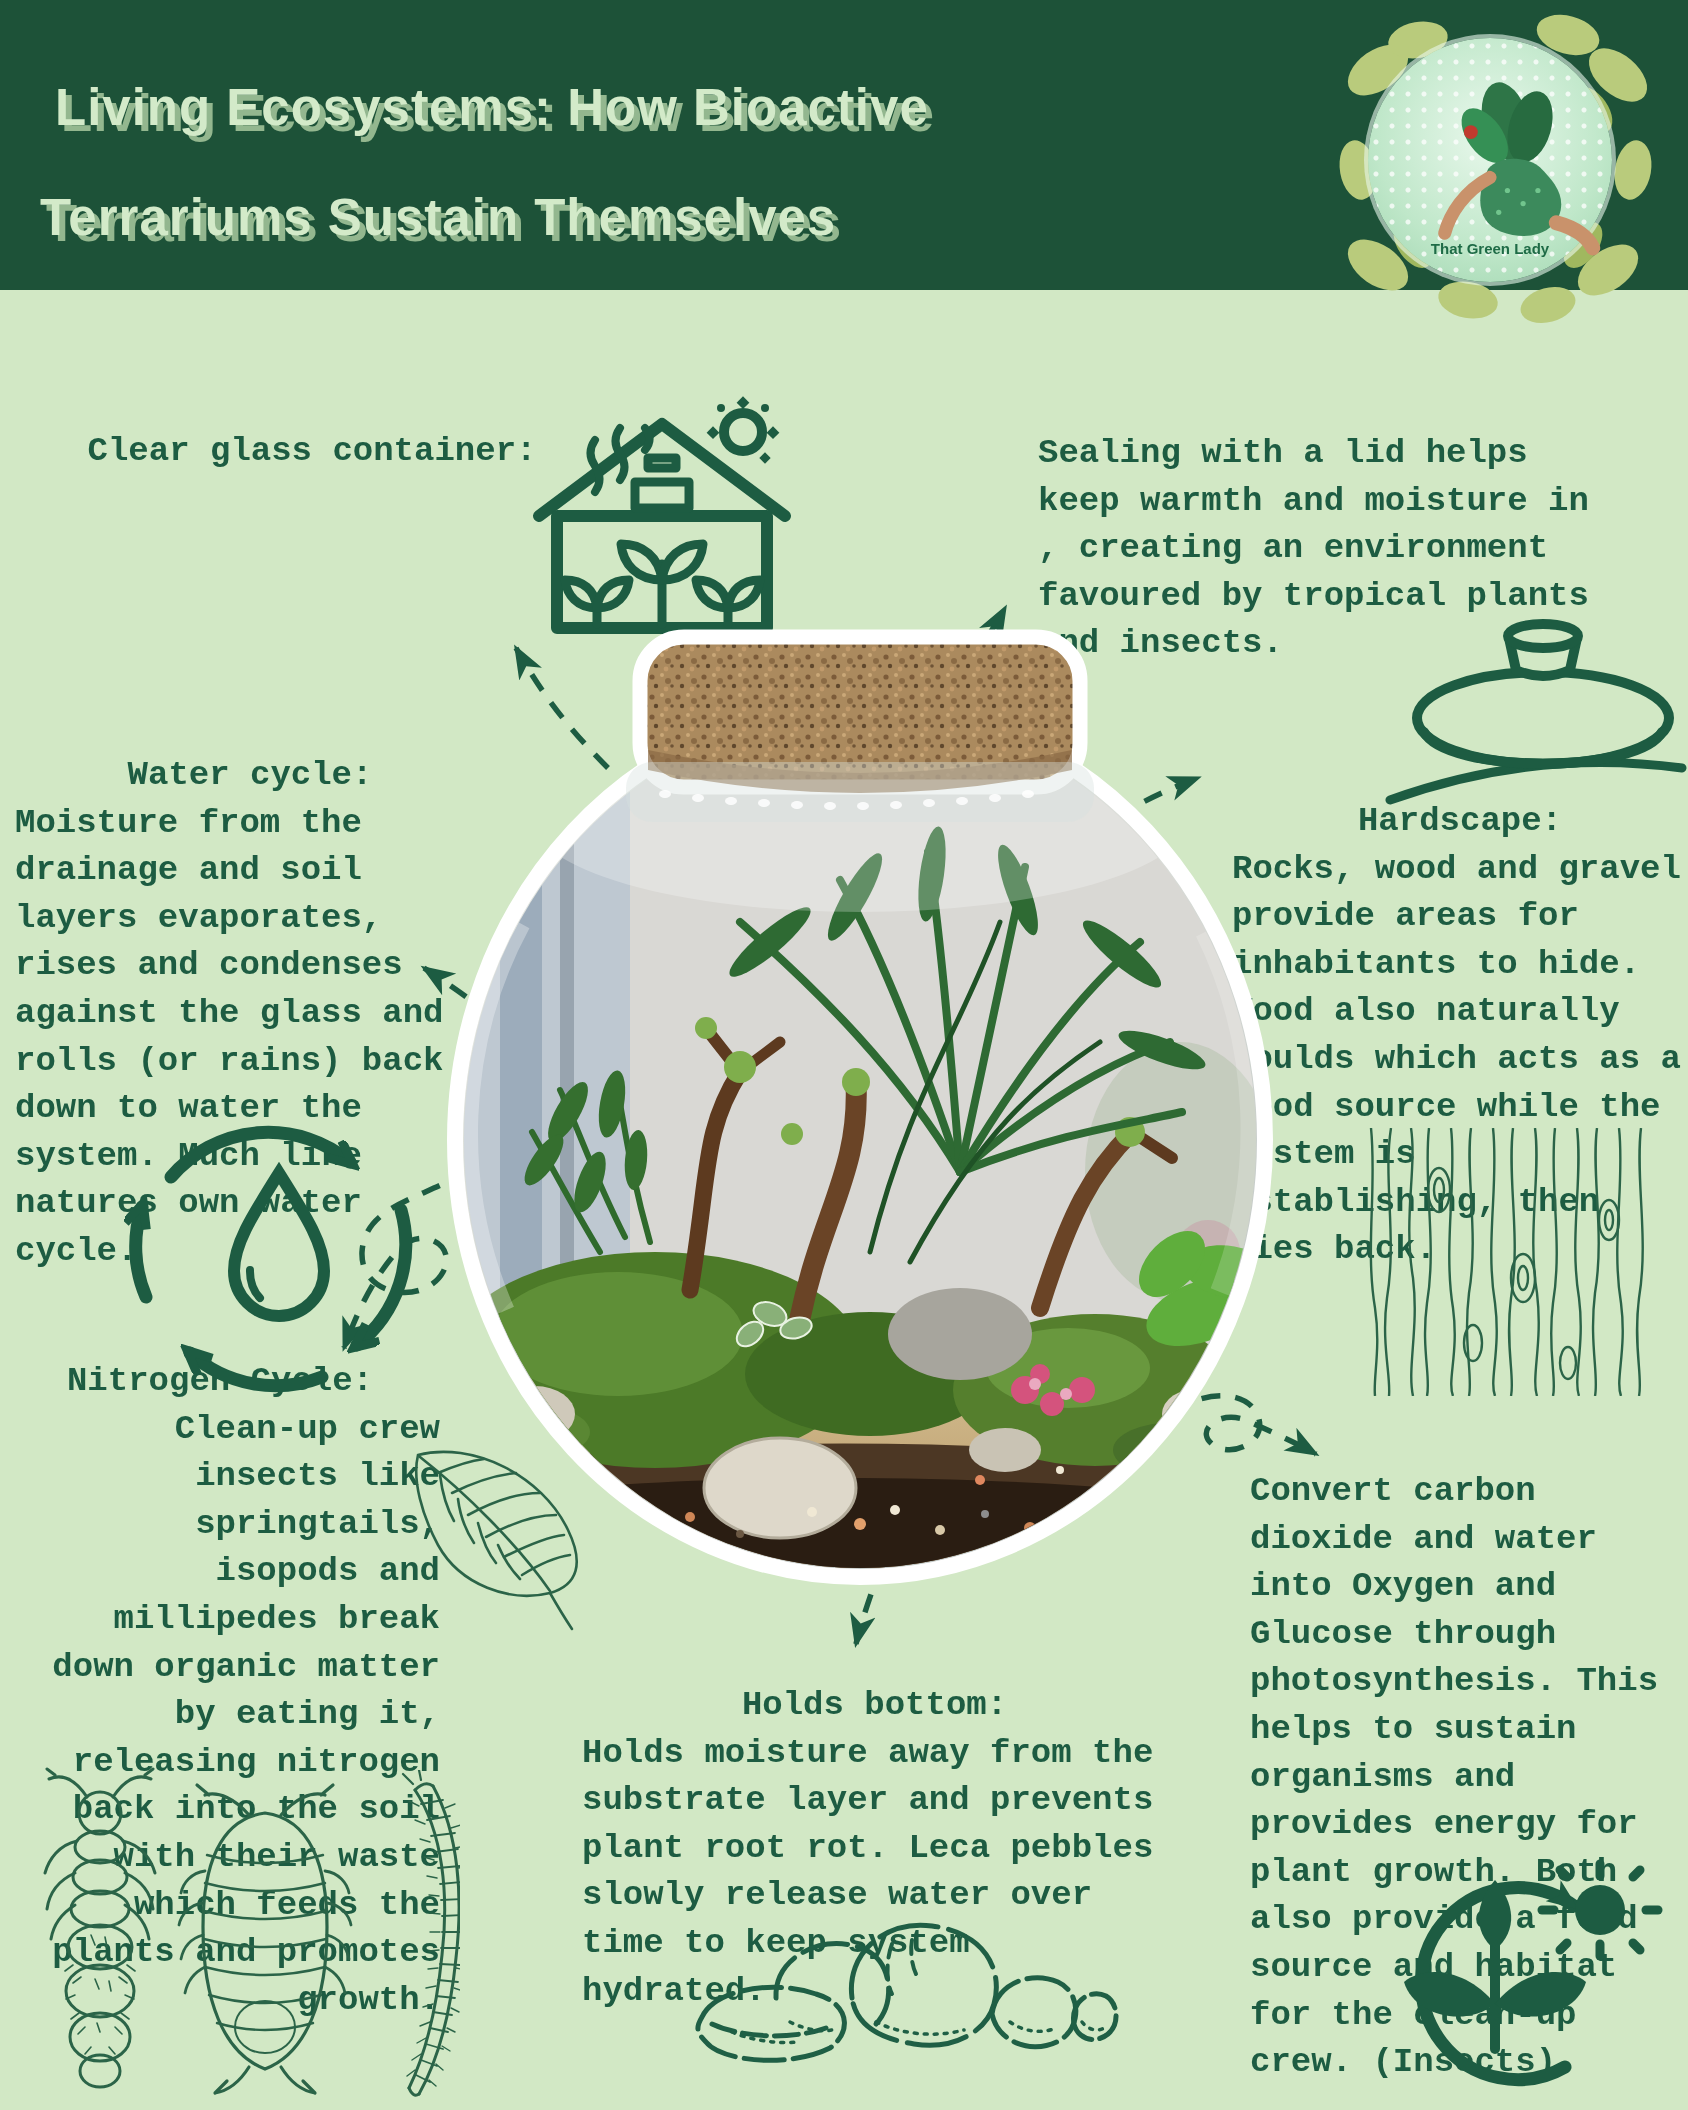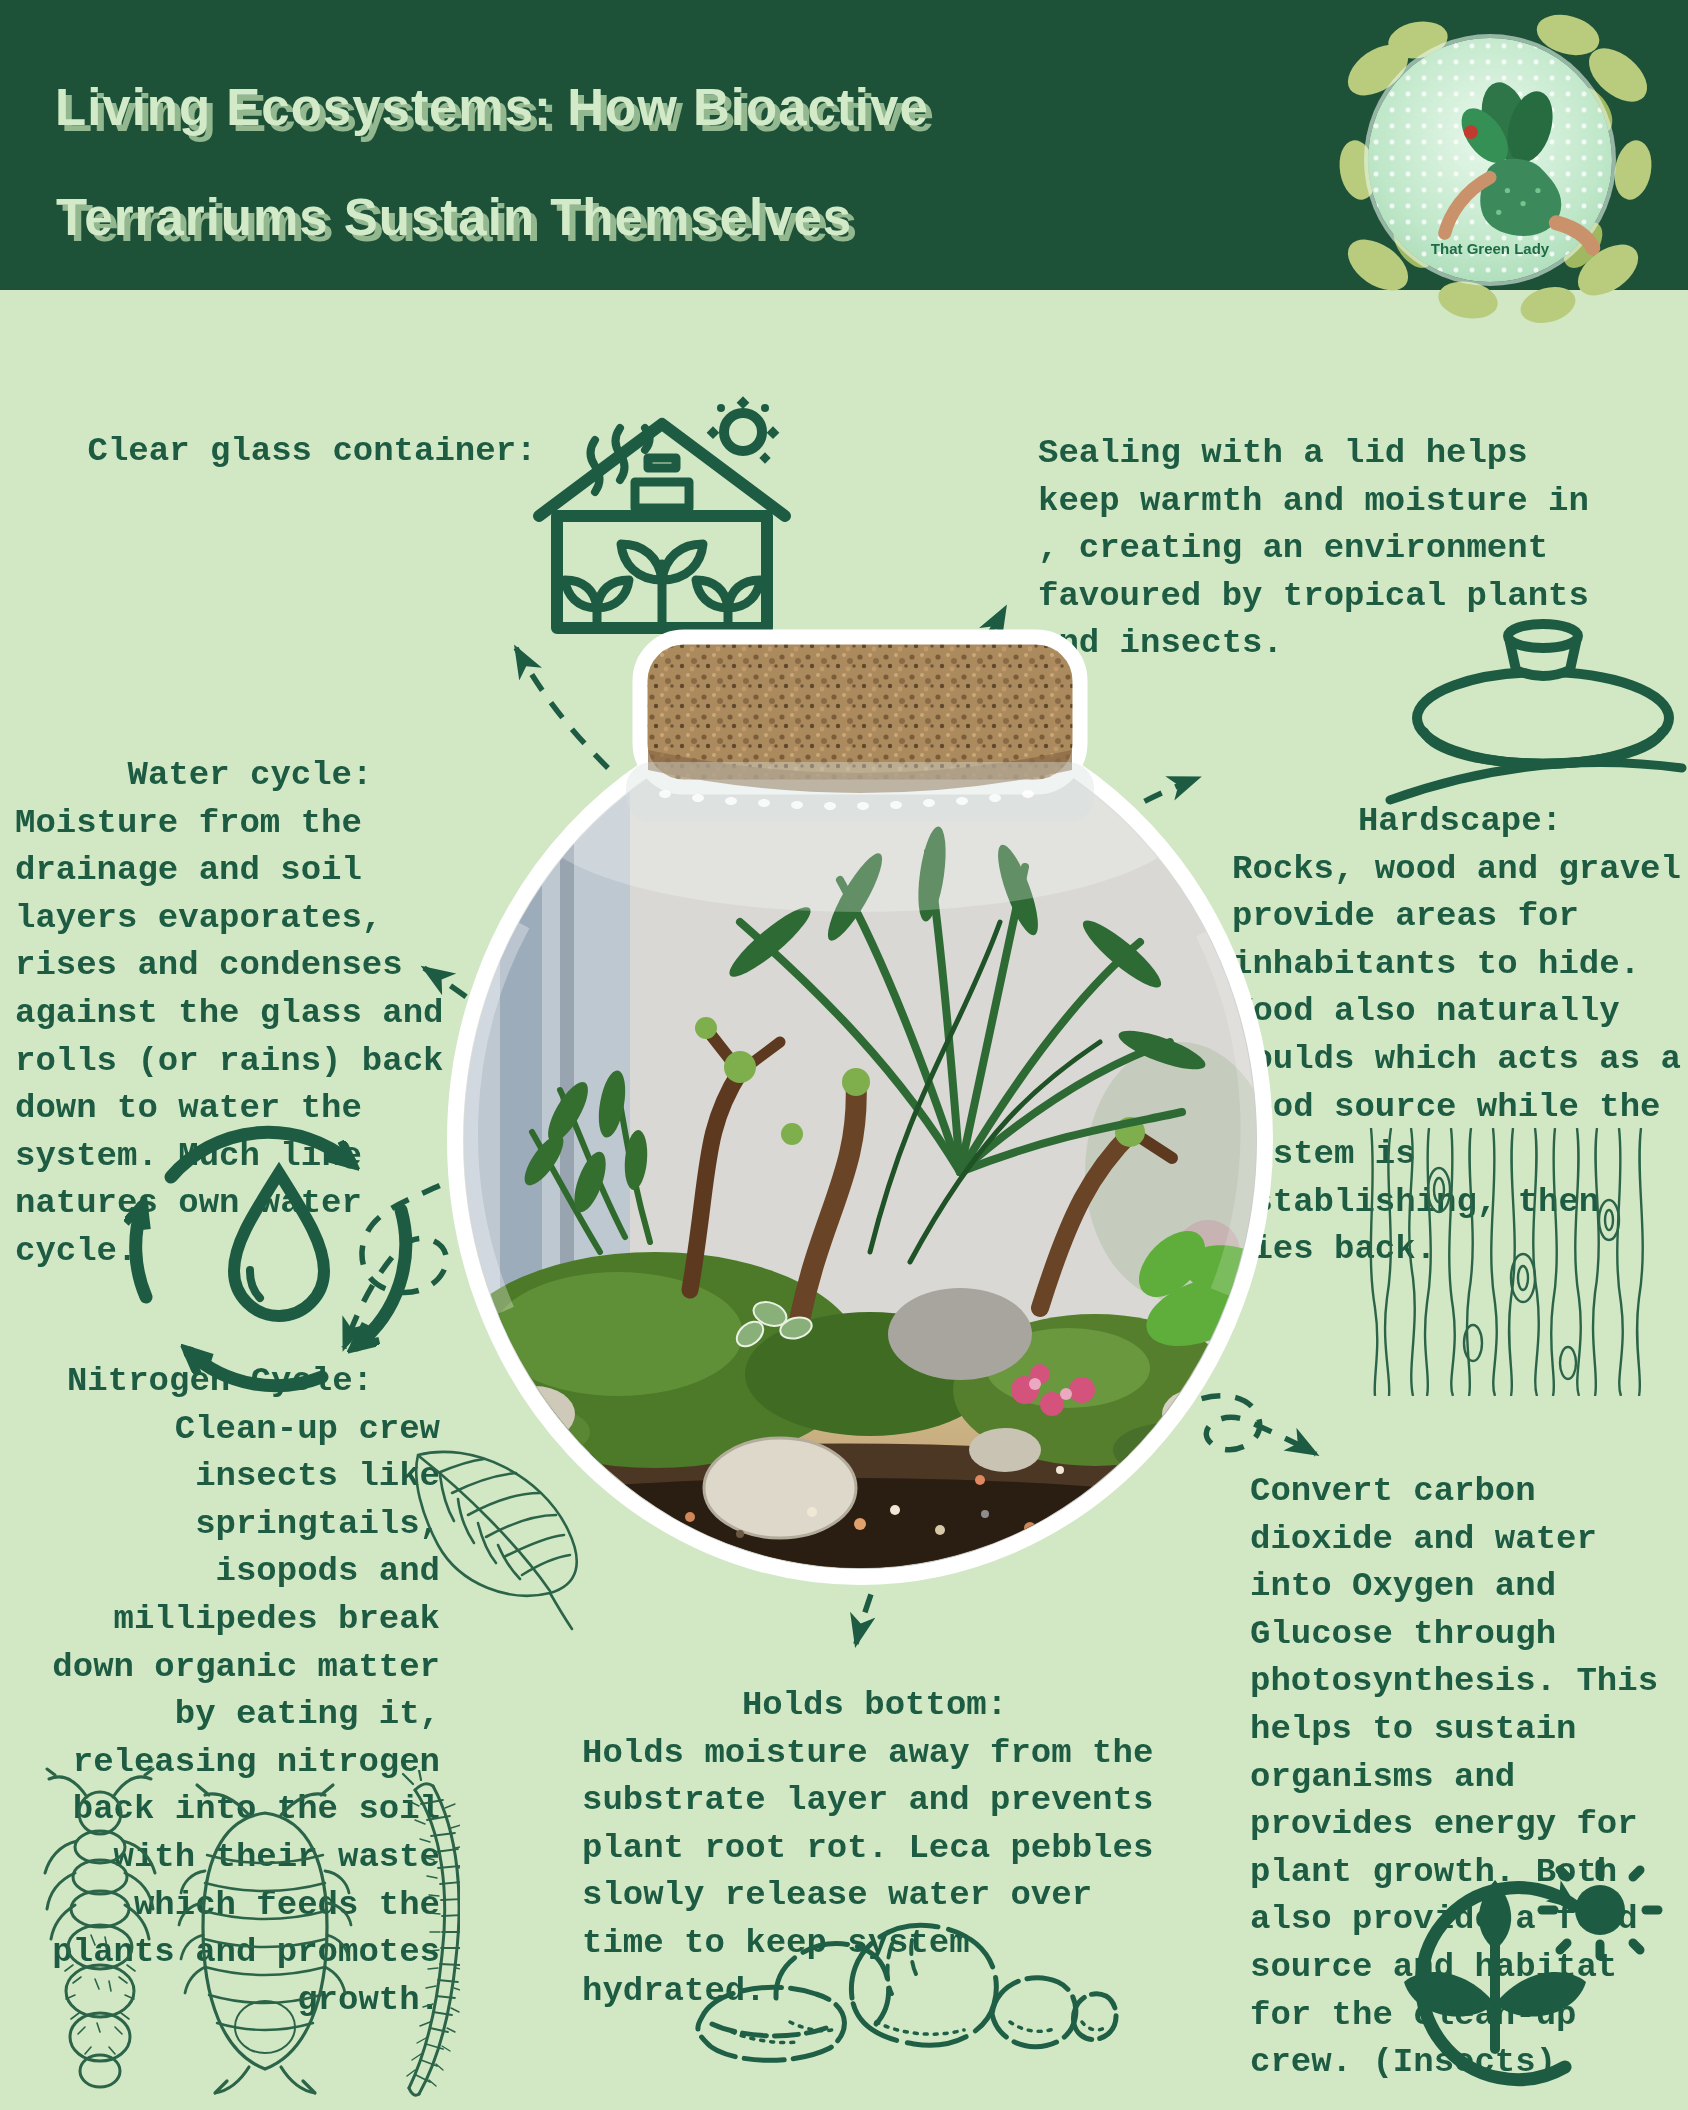--- a/index.html
+++ b/index.html
@@ -6,21 +6,21 @@
   body{width:1688px;height:2110px;position:relative;overflow:hidden;
        background:#d2e8c5;font-family:"Liberation Sans",sans-serif;}
   :root{--ink:#1d5c42;--hdr:#1d5238;--ttl:#d3eac9;--tsh:#93b78f;}
   .abs{position:absolute;}
   
   .header{left:0;top:0;width:1688px;height:290px;background:var(--hdr);}
   .title{position:absolute;color:var(--ttl);font-weight:700;font-size:51px;
          letter-spacing:1px;text-shadow:6px 6px 0 var(--tsh);white-space:nowrap;
          font-family:"Liberation Sans",sans-serif;}
   .t1{left:55px;top:78px;}
-  .t2{left:40px;top:188px;margin-left:16px;}
+  .t2{left:40px;top:188px;}
   
   .logo-badge{left:1368px;top:38px;width:244px;height:244px;border-radius:50%;
      background:
        radial-gradient(circle, rgba(255,255,255,.75) 2px, rgba(255,255,255,0) 3px),
        radial-gradient(circle at 50% 40%, #e9f8ec 0%, #bfe7c9 60%, #9dd4ad 100%);
      background-size:16px 16px,100% 100%;
      box-shadow:0 0 0 4px rgba(233,248,236,.6);}
   .logo-text{left:1388px;top:240px;width:204px;text-align:center;color:#1e6b46;
      font-weight:700;font-size:15px;font-family:"Liberation Sans",sans-serif;}
   

